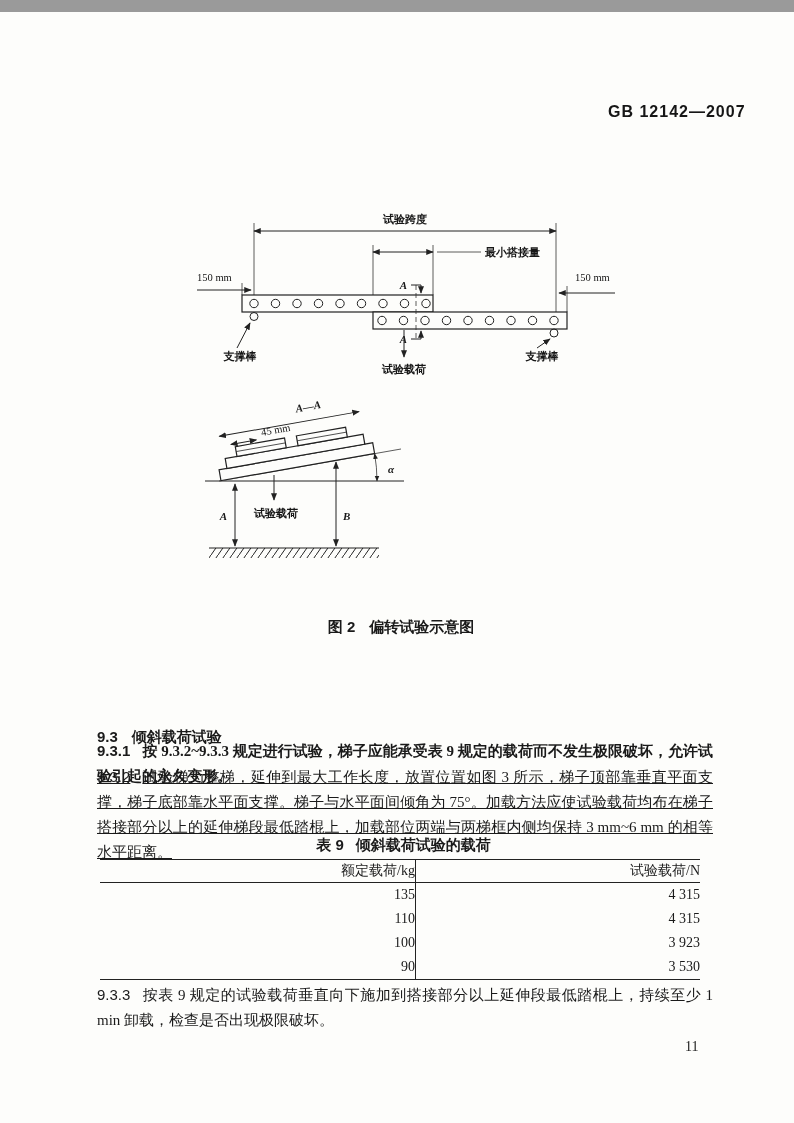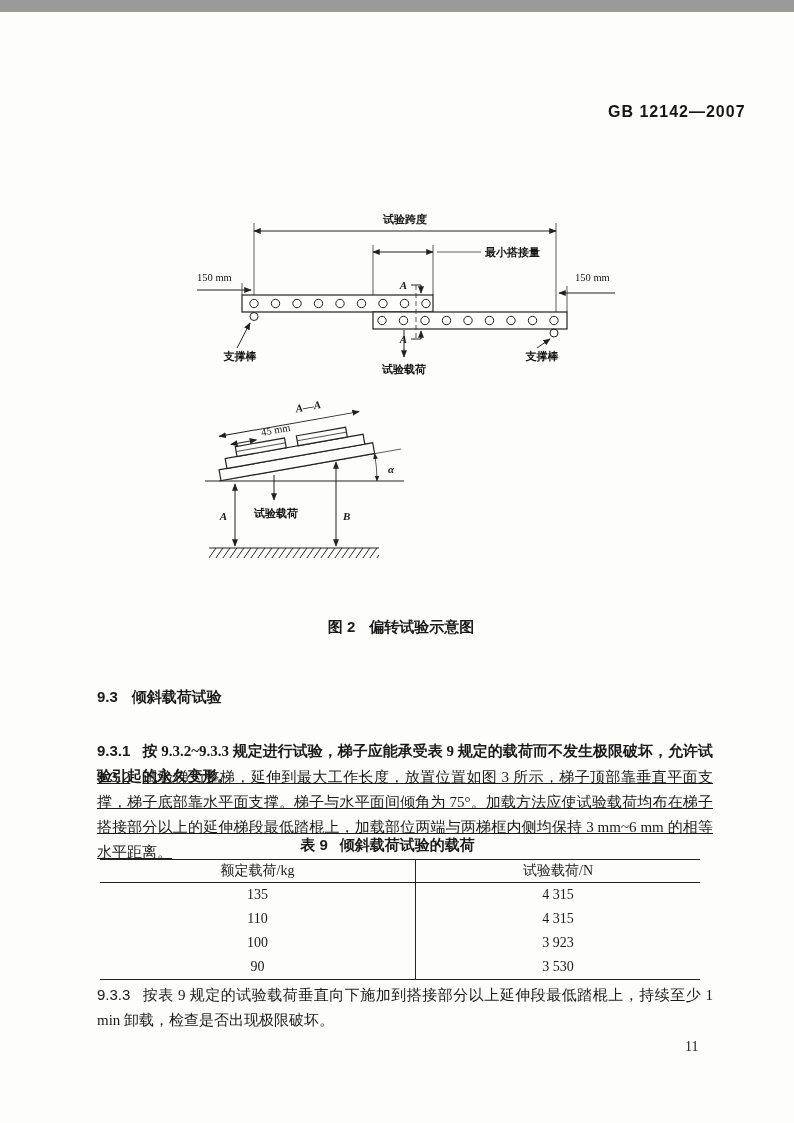--- a/index.html
+++ b/index.html
@@ -23,43 +23,43 @@
   svg text.it{font-family:"Liberation Serif", serif;font-style:italic;font-weight:bold;font-size:11px;}
   svg .ln{stroke:#222;stroke-width:1;fill:none;}
   svg .thin{stroke:#333;stroke-width:0.8;fill:none;}
   svg .shape{stroke:#222;stroke-width:1.2;fill:#fdfdfb;}
   .caption{
     position:absolute;top:606px;left:4px;width:794px;text-align:center;
     font-family:"Liberation Sans", sans-serif;font-weight:bold;font-size:15px;
   }
   .caption .gap{display:inline-block;width:14px;}
   .sec-heading{
-    position:absolute;top:676px;left:97px;width:613px;
+    position:absolute;top:716px;left:97px;width:613px;
     font-family:"Liberation Sans", sans-serif;font-weight:bold;font-size:15px;
   }
   .sec-heading .num{margin-right:14px;}
   .para{
     position:absolute;left:97px;width:616px;margin:0;
     font-size:15px;line-height:25px;text-align:justify;
   }
   .para .pnum{margin-right:12px;font-family:"Liberation Sans", sans-serif;}
   .p931{top:726px;font-weight:bold;}
   .p932{top:752px;text-decoration:underline;}
   .p933{top:970px;}
   .table-title{
-    position:absolute;top:824px;left:81px;width:613px;text-align:center;
+    position:absolute;top:824px;left:97px;width:613px;text-align:center;
     font-family:"Liberation Sans", sans-serif;font-weight:bold;font-size:15px;
   }
   .table-title .gap{display:inline-block;width:12px;}
   table.loads{
     position:absolute;top:847px;left:100px;width:600px;
     border-collapse:collapse;font-size:14px;
   }
   table.loads th, table.loads td{
-    text-align:center;padding:0;font-weight:normal;color:#1a1a1a;
+    text-align:right;padding:0;font-weight:normal;color:#1a1a1a;
   }
   table.loads th{height:22px;border-bottom:1.6px solid #222;font-size:14px;}
   table.loads td{height:24px;}
   table.loads .c1{width:315px;border-right:1.1px solid #222;}
   table.loads{border-top:1.8px solid #222;border-bottom:1.8px solid #222;}
   .page-number{
     position:absolute;top:1027px;left:685px;width:40px;text-align:left;
     font-size:14px;
   }
 </style>

